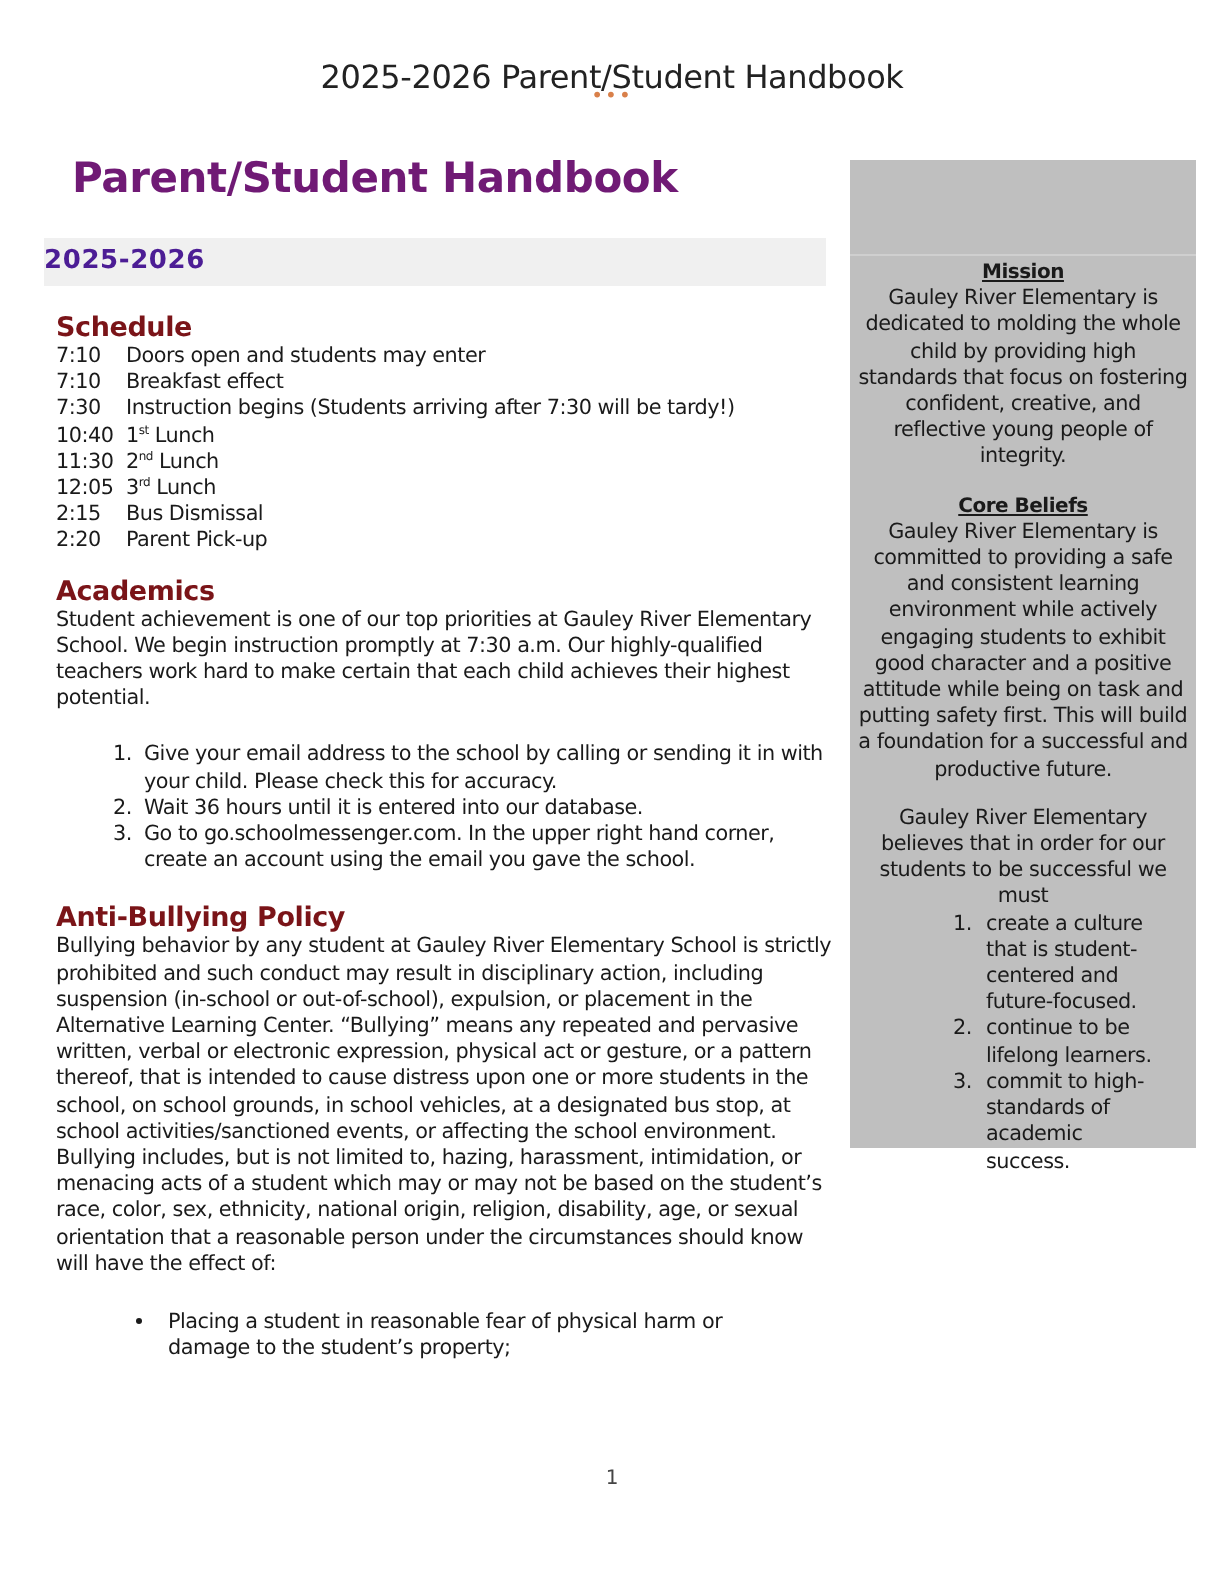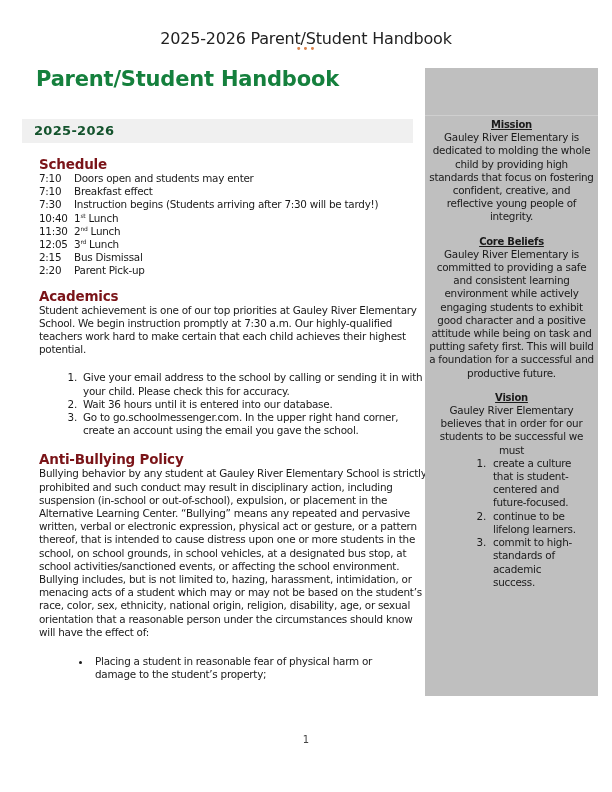--- a/index.html
+++ b/index.html
@@ -1,33 +1,33 @@
 <!DOCTYPE html>
 <html><head>
   <meta charset="utf-8">
   <style>
     html, body { margin: 0; padding: 0; background: #ffffff; }
     body { width: 612px; height: 792px; position: relative; overflow: hidden; font-family: "DejaVu Sans", sans-serif; color: #1a1a1a; }
     .page-header { position: absolute; top: 29px; left: 0; width: 612px; text-align: center; font-size: 16px; letter-spacing: -0.2px; color: #222; }
     .dots { position: absolute; top: 44px; left: 0; width: 612px; text-align: center; color: #d9804a; font-size: 10px; letter-spacing: 1px; line-height: 10px; }
-    .title { position: absolute; top: 67px; left: 36px; font-size: 21px; font-weight: bold; color: #15803d; letter-spacing: -0.2px; }
+    .title { position: absolute; top: 77px; left: 36px; font-size: 21px; font-weight: bold; color: #701a75; letter-spacing: -0.2px; }
     .year-band { position: absolute; top: 119px; left: 22px; width: 391px; height: 24px; background: #f0f0f0; }
-    .year-band span { position: absolute; left: 12px; top: 4px; font-size: 13px; font-weight: bold; color: #14532d; letter-spacing: 0.3px; }
-    .main { position: absolute; left: 39px; top: 157px; width: 390px; font-size: 10.4px; line-height: 13.2px; letter-spacing: -0.25px; }
+    .year-band span { position: absolute; left: 0; top: 4px; font-size: 13px; font-weight: bold; color: #4c1d95; letter-spacing: 0.3px; }
+    .main { position: absolute; left: 28px; top: 157px; width: 390px; font-size: 10.4px; line-height: 13.2px; letter-spacing: -0.25px; }
     h2 { margin: 0; font-size: 13.5px; line-height: 15px; color: #7a1418; font-weight: bold; letter-spacing: -0.2px; }
     .sched-row { display: flex; }
     .sched-time { width: 35px; flex: none; }
     sup { font-size: 6px; line-height: 0; vertical-align: 4px; }
     p { margin: 0; }
     .gap { height: 11px; }
     ol.steps { margin: 4px; padding-left: 37px; }
     ol.steps li { padding-left: 3px; }
     ul.bullets { margin: 16px; padding-left: 37px; list-style: disc; }
     ul.bullets li { padding-left: 3px; }
-    .sidebar { position: absolute; left: 425px; top: 68px; width: 173px; height: 628px; background: #bfbfbf; }
+    .sidebar { position: absolute; left: 425px; top: 80px; width: 173px; height: 494px; background: #bfbfbf; }
     .sidebar-top { height: 47px; border-bottom: 1px solid #cfcfcf; }
     .sidebar-content { padding: 2px 4px 0 4px; text-align: center; font-size: 10.4px; line-height: 13.2px; letter-spacing: -0.25px; color: #1a1a1a; }
     .sb-head { font-weight: bold; text-decoration: underline; font-size: 10px; }
     .sb-gap { height: 11px; }
     ol.vision { text-align: left; margin: 0; padding-left: 38px; padding-right: 10px; }
     ol.vision li { padding-left: 4px; margin-left: 22px; }
     .page-number { position: absolute; top: 734px; left: 0; width: 612px; text-align: center; font-size: 10px; color: #444; }
   </style>
 </head>
 <body>
@@ -108,21 +108,20 @@
 
 <aside class="sidebar">
   <div class="sidebar-top"></div>
   <div class="sidebar-content">
     <div class="sb-head">Mission</div>
     <div>Gauley River Elementary is dedicated to molding the whole child by providing high standards that focus on fostering confident, creative, and reflective young people of integrity.</div>
     <div class="sb-gap"></div>
     <div class="sb-head">Core Beliefs</div>
     <div>Gauley River Elementary is committed to providing a safe and consistent learning environment while actively engaging students to exhibit good character and a positive attitude while being on task and putting safety first. This will build a foundation for a successful and productive future.</div>
     <div class="sb-gap"></div>
-    <div class="sb-head">Vision</div>
     <div>Gauley River Elementary believes that in order for our students to be successful we must</div>
     <ol class="vision">
       <li>create a culture that is student-centered and future-focused.</li>
       <li>continue to be lifelong learners.</li>
       <li>commit to high-standards of academic success.</li>
     </ol>
   </div>
 </aside>
 
 <div class="page-number">1</div>

